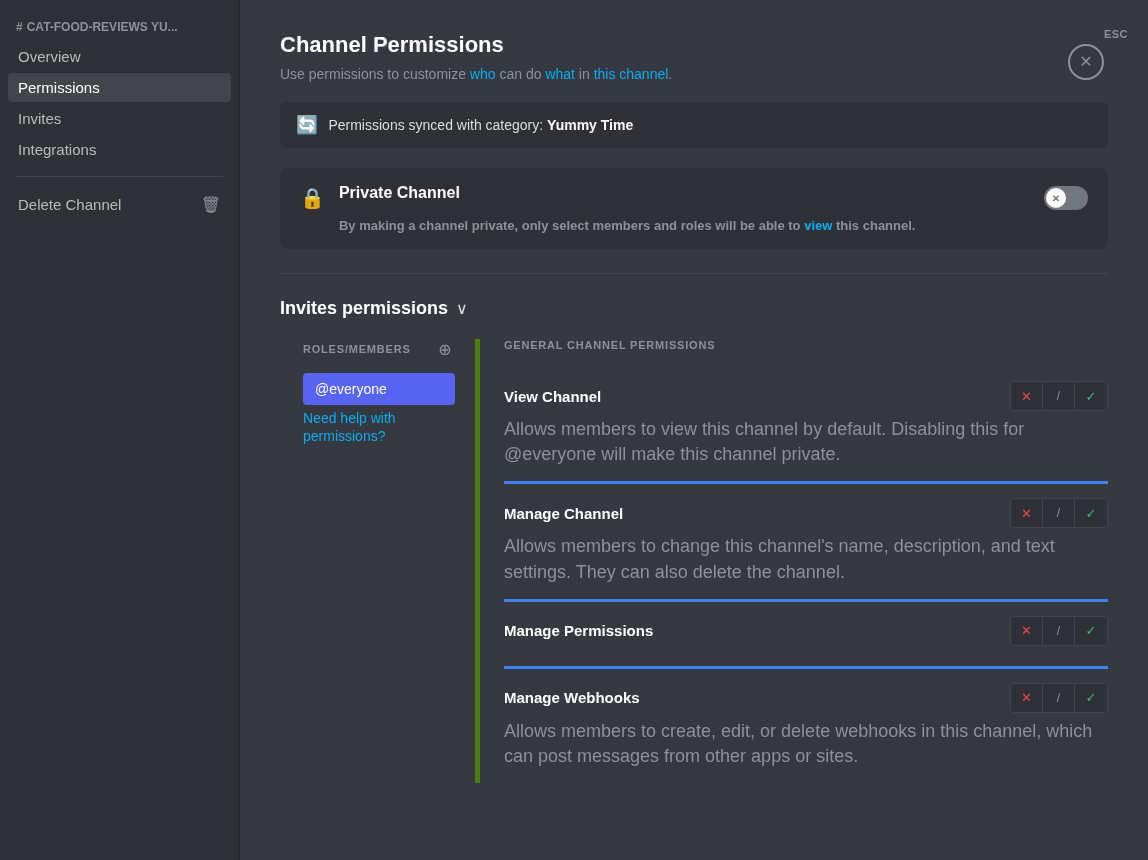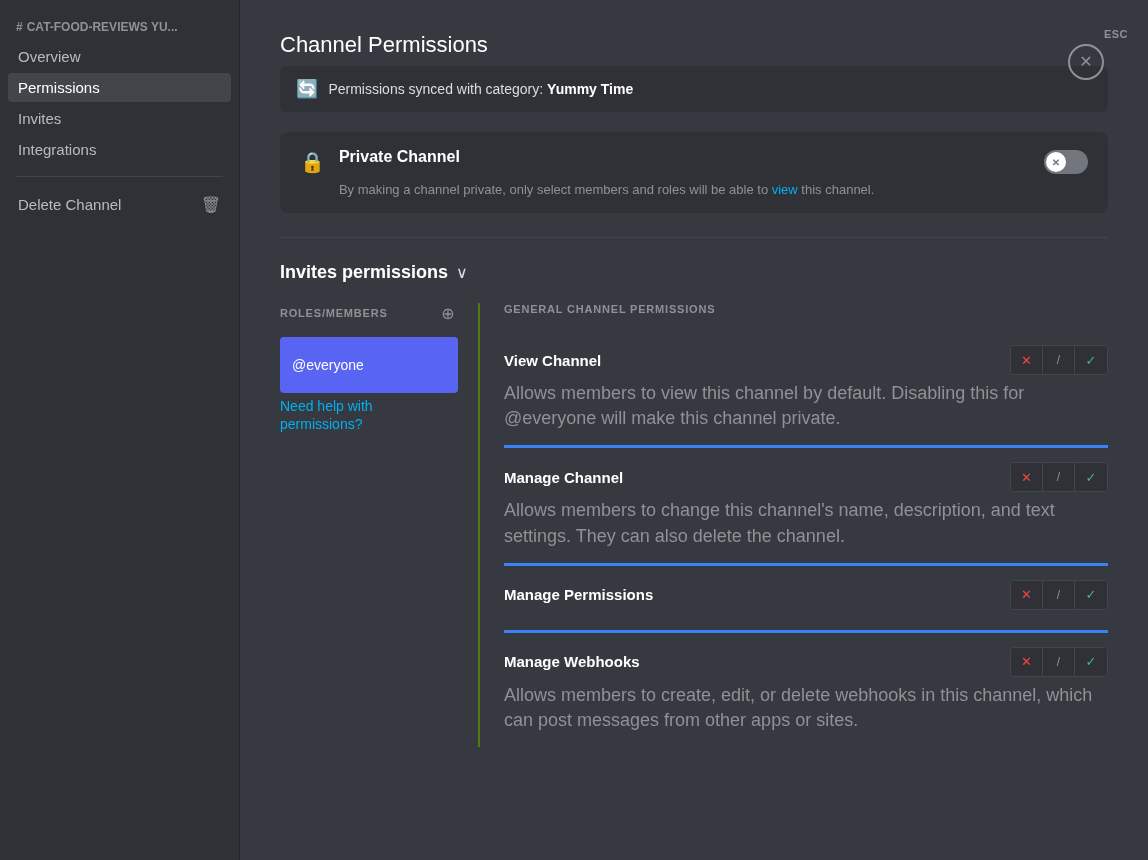--- a/index.html
+++ b/index.html
@@ -106,21 +106,21 @@
       display: flex;
       flex-direction: column;
       align-items: center;
       gap: 4px;
       cursor: pointer;
     }
 
     
     .page-title {
       font-size: 22px;
-      font-weight: 400;
+      font-weight: 700;
       color: #ffffff;
       margin-bottom: 8px;
     }
     .page-subtitle {
       font-size: 14px;
       color: #8e9297;
       margin-bottom: 20px;
     }
     .page-subtitle a {
       color: #00b0f4;
@@ -167,20 +167,21 @@
     }
     .private-channel-title {
       font-size: 16px;
       font-weight: 600;
       color: #ffffff;
       margin-bottom: 16px;
     }
     .private-channel-desc {
       font-size: 13px;
       color: #8e9297;
+      font-weight: bold;
     }
     .private-channel-desc a { color: #00b0f4; text-decoration: none; }
 
     
     .toggle {
       width: 44px;
       height: 24px;
       background: #72767d;
       border-radius: 12px;
       position: relative;
@@ -234,22 +235,23 @@
 
     
     .permissions-grid {
       display: grid;
       grid-template-columns: 200px 1fr;
       gap: 0 20px;
     }
 
     
     .roles-column {
-      border-right: 2px solid #4d7c0f;
+      border-right: 5px solid #4d7c0f;
       padding-right: 20px;
+      margin-left: 23px;
     }
     .roles-header {
       display: flex;
       align-items: center;
       justify-content: space-between;
       font-size: 11px;
       font-weight: 700;
       letter-spacing: 0.8px;
       color: #8e9297;
       text-transform: uppercase;
@@ -265,21 +267,21 @@
       cursor: pointer;
       display: flex;
       align-items: center;
       justify-content: center;
       font-size: 16px;
       border-radius: 50%;
     }
     .role-item {
       background: #42454a;
       border-radius: 4px;
-      padding: 20px 12px;
+      padding: 8px 12px;
       font-size: 14px;
       color: #dcddde;
       cursor: pointer;
       margin-bottom: 4px;
     }
     .role-item.active {
       background: #5865f2;
       color: #ffffff;
     }
     .help-link {
@@ -384,20 +386,23 @@
 <div class="main">
 
   <div class="close-btn-wrapper">
     <div class="close-btn">
       <span class="x-mark">✕</span>
     </div>
     <span class="esc-label" style="color:#8e9297;font-size:11px;font-weight:700;letter-spacing:0.5px;margin-top:8px;">ESC</span>
   </div>
 
   <h1 class="page-title">Channel Permissions</h1>
+  <p class="page-subtitle">
+    Use permissions to customize <a>who</a> can do <a>what</a> in <a>this channel</a>.
+  </p>
 
   <div class="sync-banner">
     <span class="sync-icon">🔄</span>
     <span>
       <span>Permissions synced with category:</span>
       <strong>Yummy Time</strong>
     </span>
   </div>
 
   <div class="private-channel-card">

